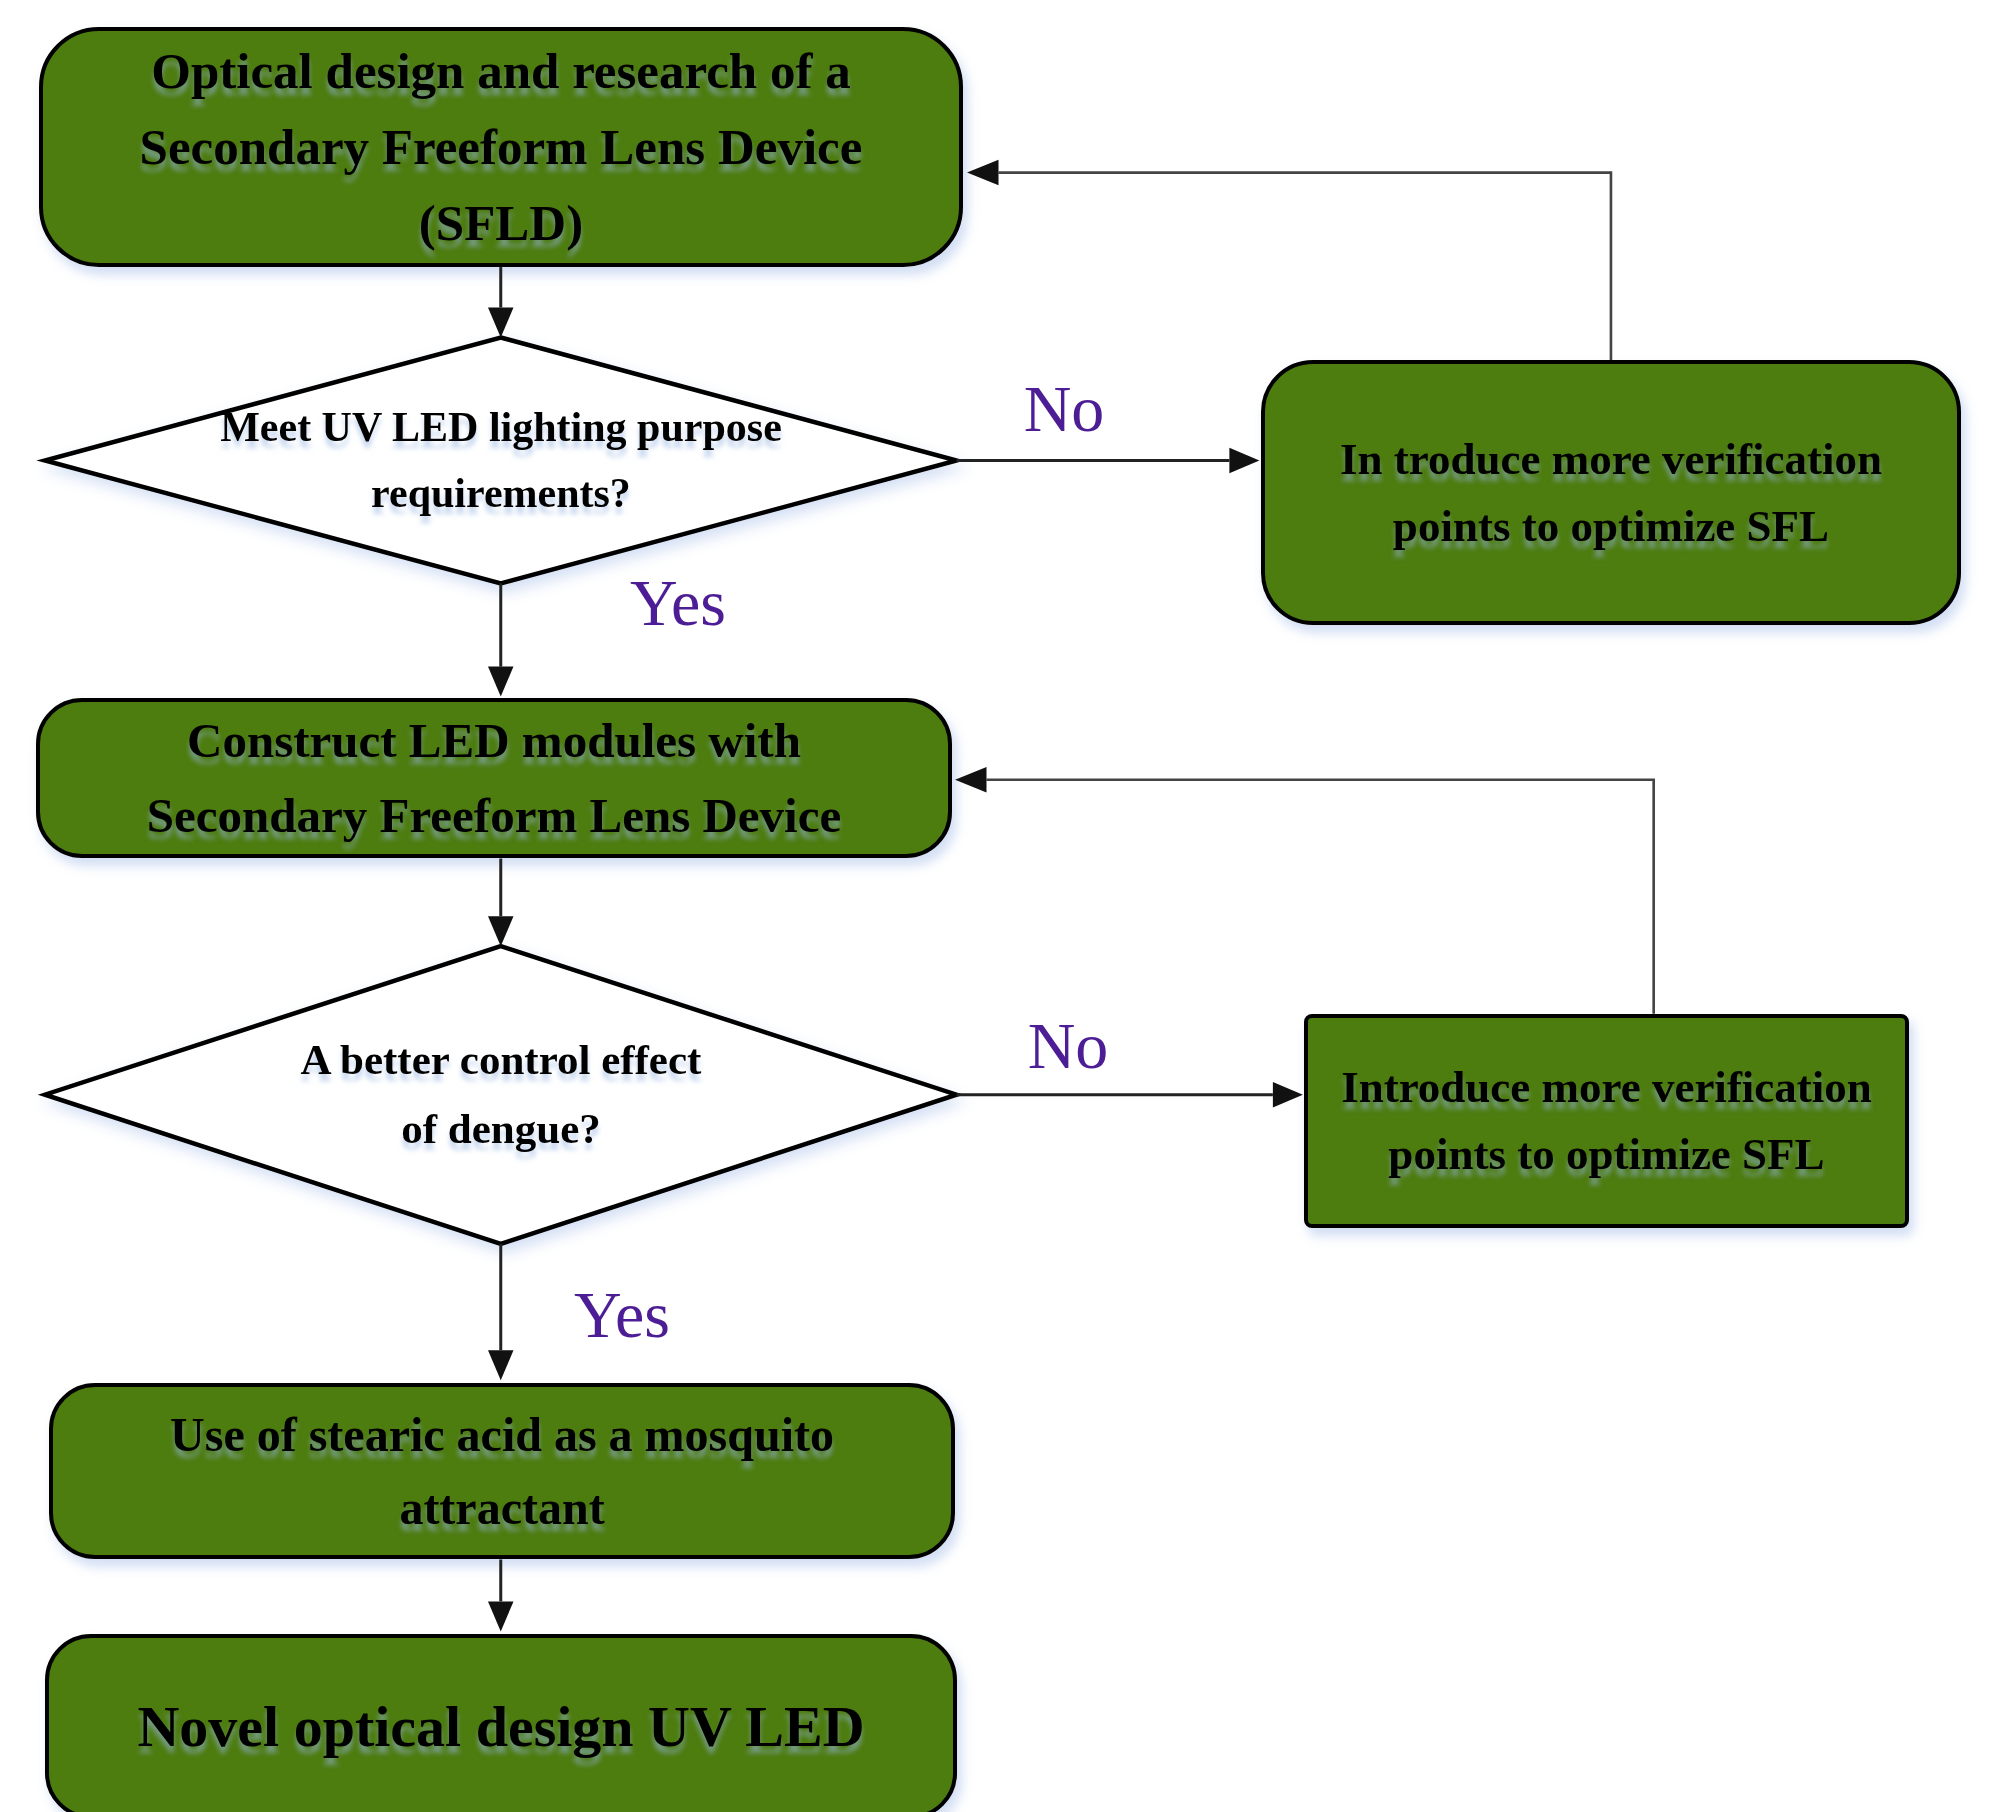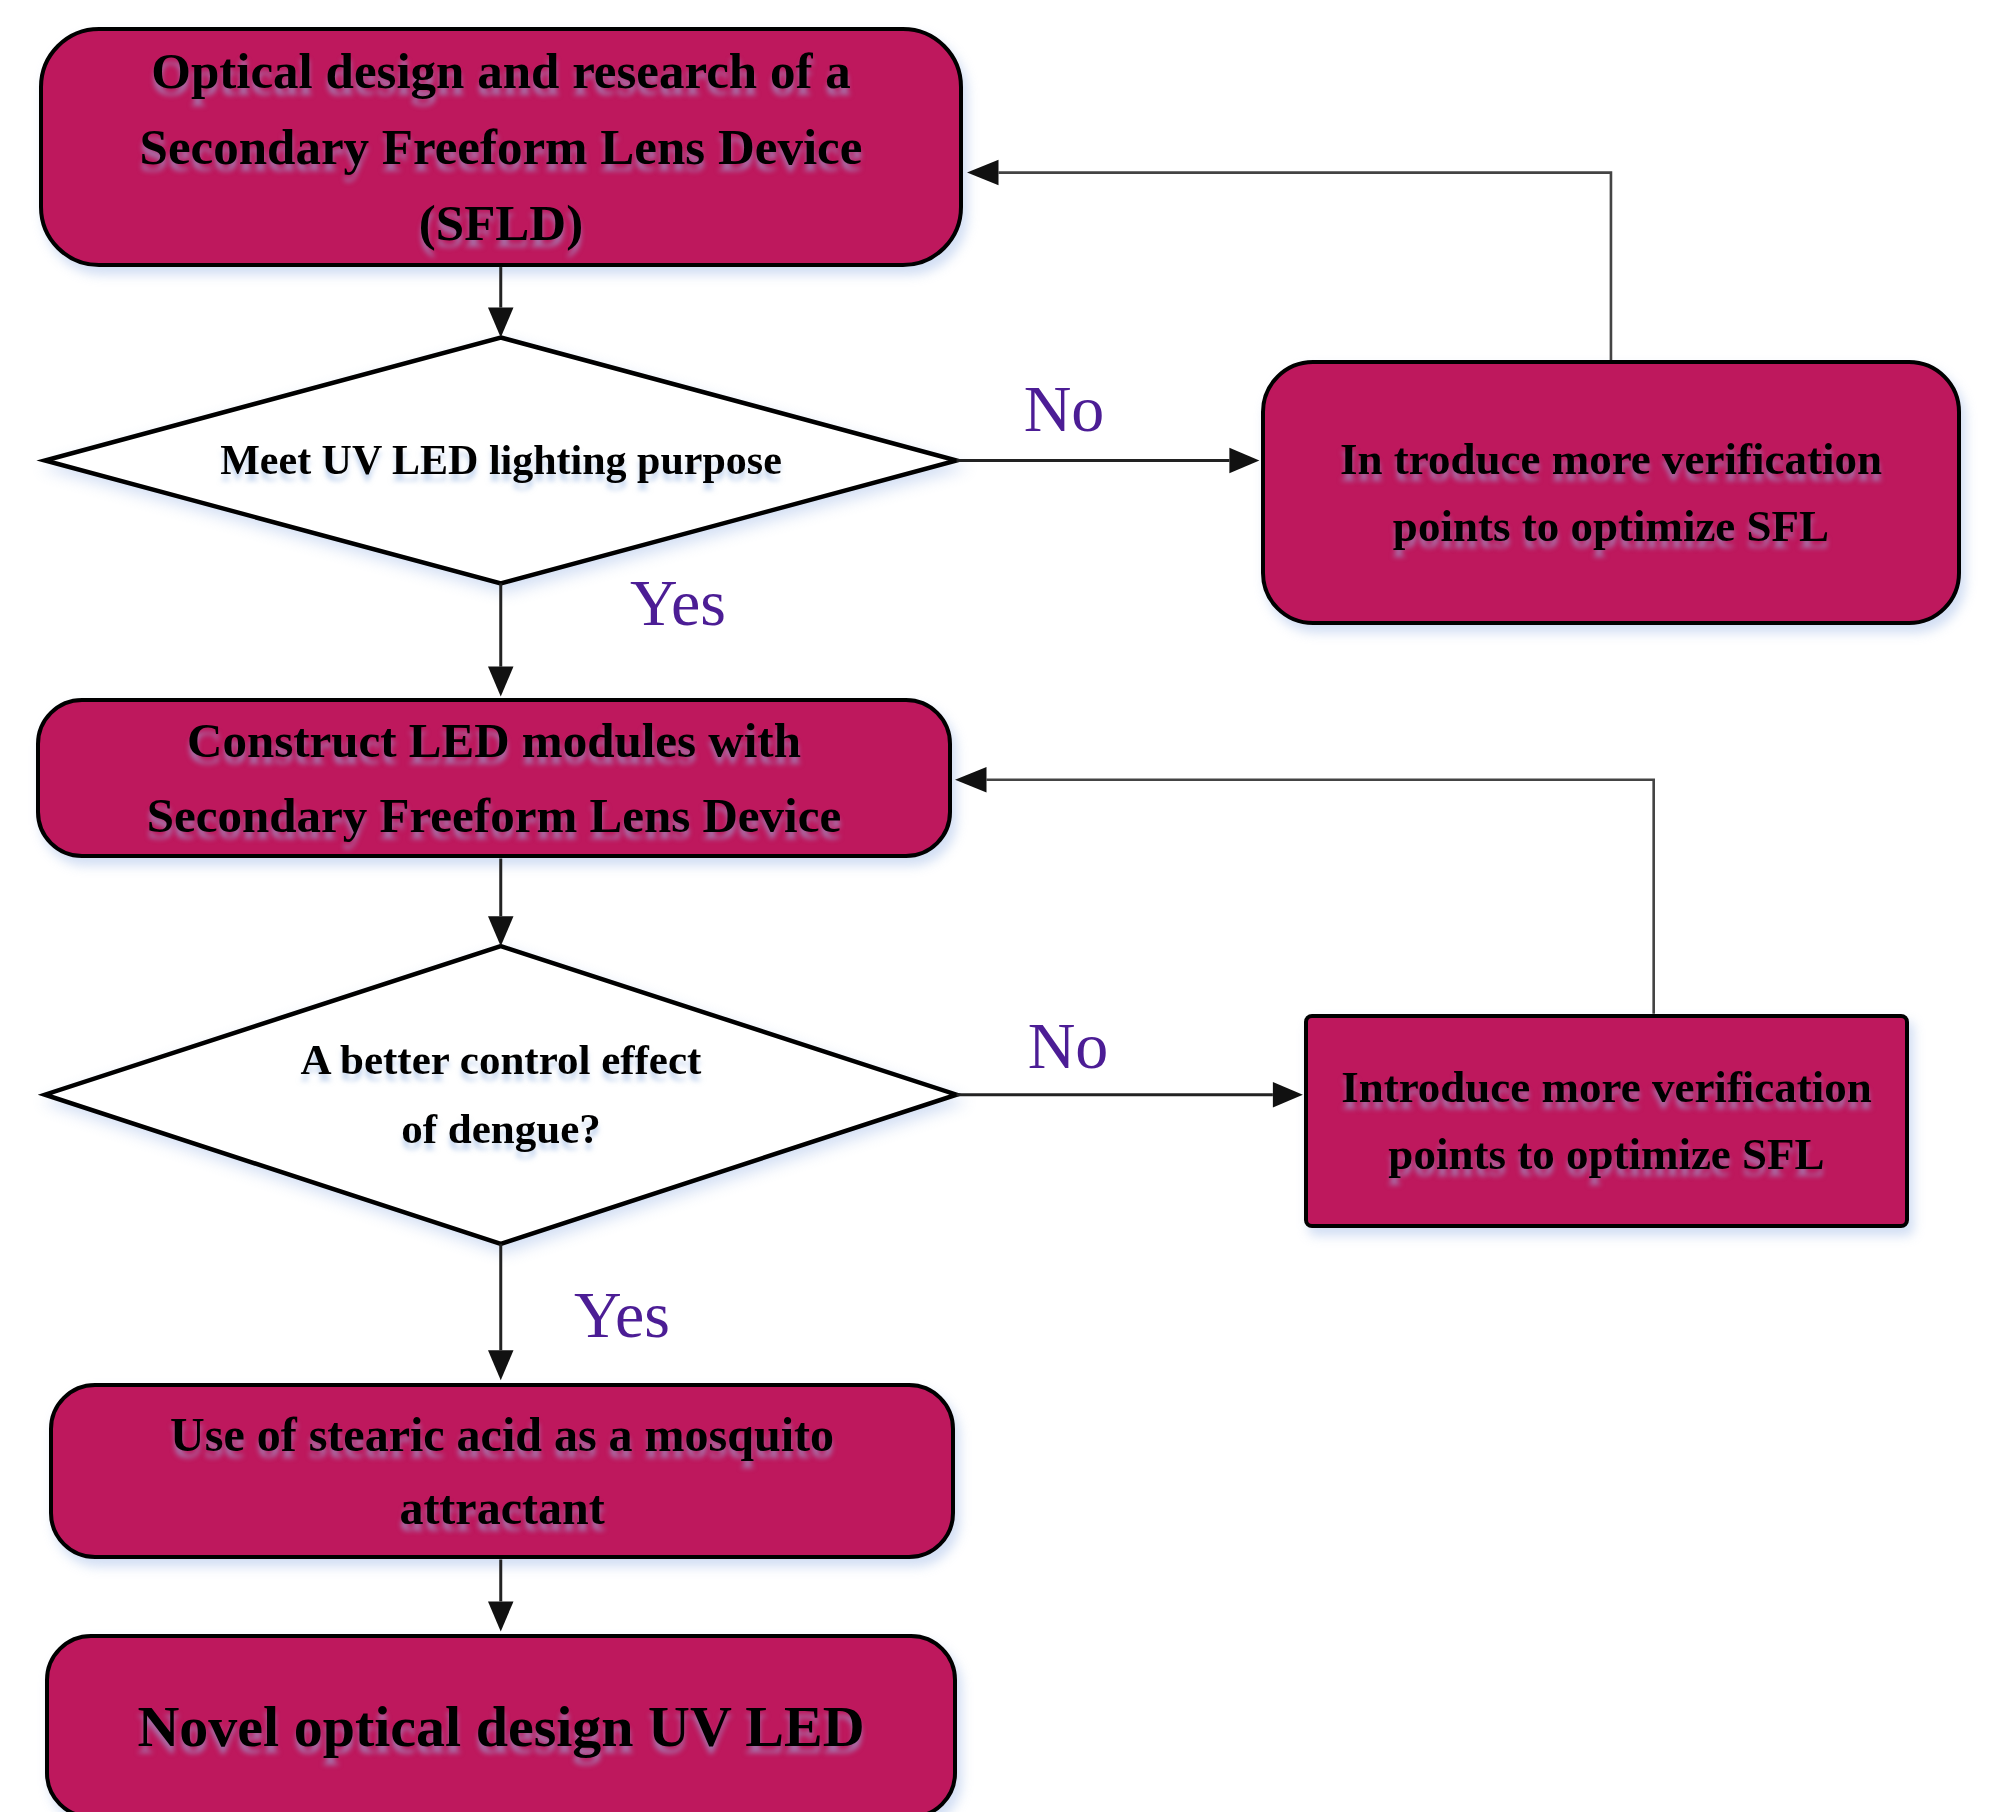--- a/index.html
+++ b/index.html
@@ -23,21 +23,21 @@
     width: 2015px;
     height: 1813px;
   }
   #shape-layer { z-index: 1; filter: drop-shadow(4.5px 7.5px 7.5px rgba(157,185,230,0.45)); }
   #arrow-layer { z-index: 3; pointer-events: none; }
 
   .node {
     position: absolute;
     z-index: 2;
     box-sizing: border-box;
-    background: #be185d;
+    background: #4d7c0f;
     border: 4.5px solid #000000;
     display: flex;
     flex-direction: column;
     align-items: center;
     justify-content: center;
     text-align: center;
     font-weight: bold;
     box-shadow: 4.5px 7.5px 10.5px rgba(157,185,230,0.45);
   }
   .node .line, .dtext .line {
@@ -120,20 +120,21 @@
     <div class="line">Use of stearic acid as a mosquito</div>
     <div class="line">attractant</div>
   </div>
 
   <div class="node" id="node-result">
     <div class="line">Novel optical design UV LED</div>
   </div>
 
   <div class="dtext" id="dtext-decision1">
     <div class="line">Meet UV LED lighting purpose</div>
+    <div class="line">requirements?</div>
   </div>
 
   <div class="dtext" id="dtext-decision2">
     <div class="line">A better control effect</div>
     <div class="line">of dengue?</div>
   </div>
 
   <div class="edge-label" id="label-no1">No</div>
   <div class="edge-label" id="label-yes1">Yes</div>
   <div class="edge-label" id="label-no2">No</div>

